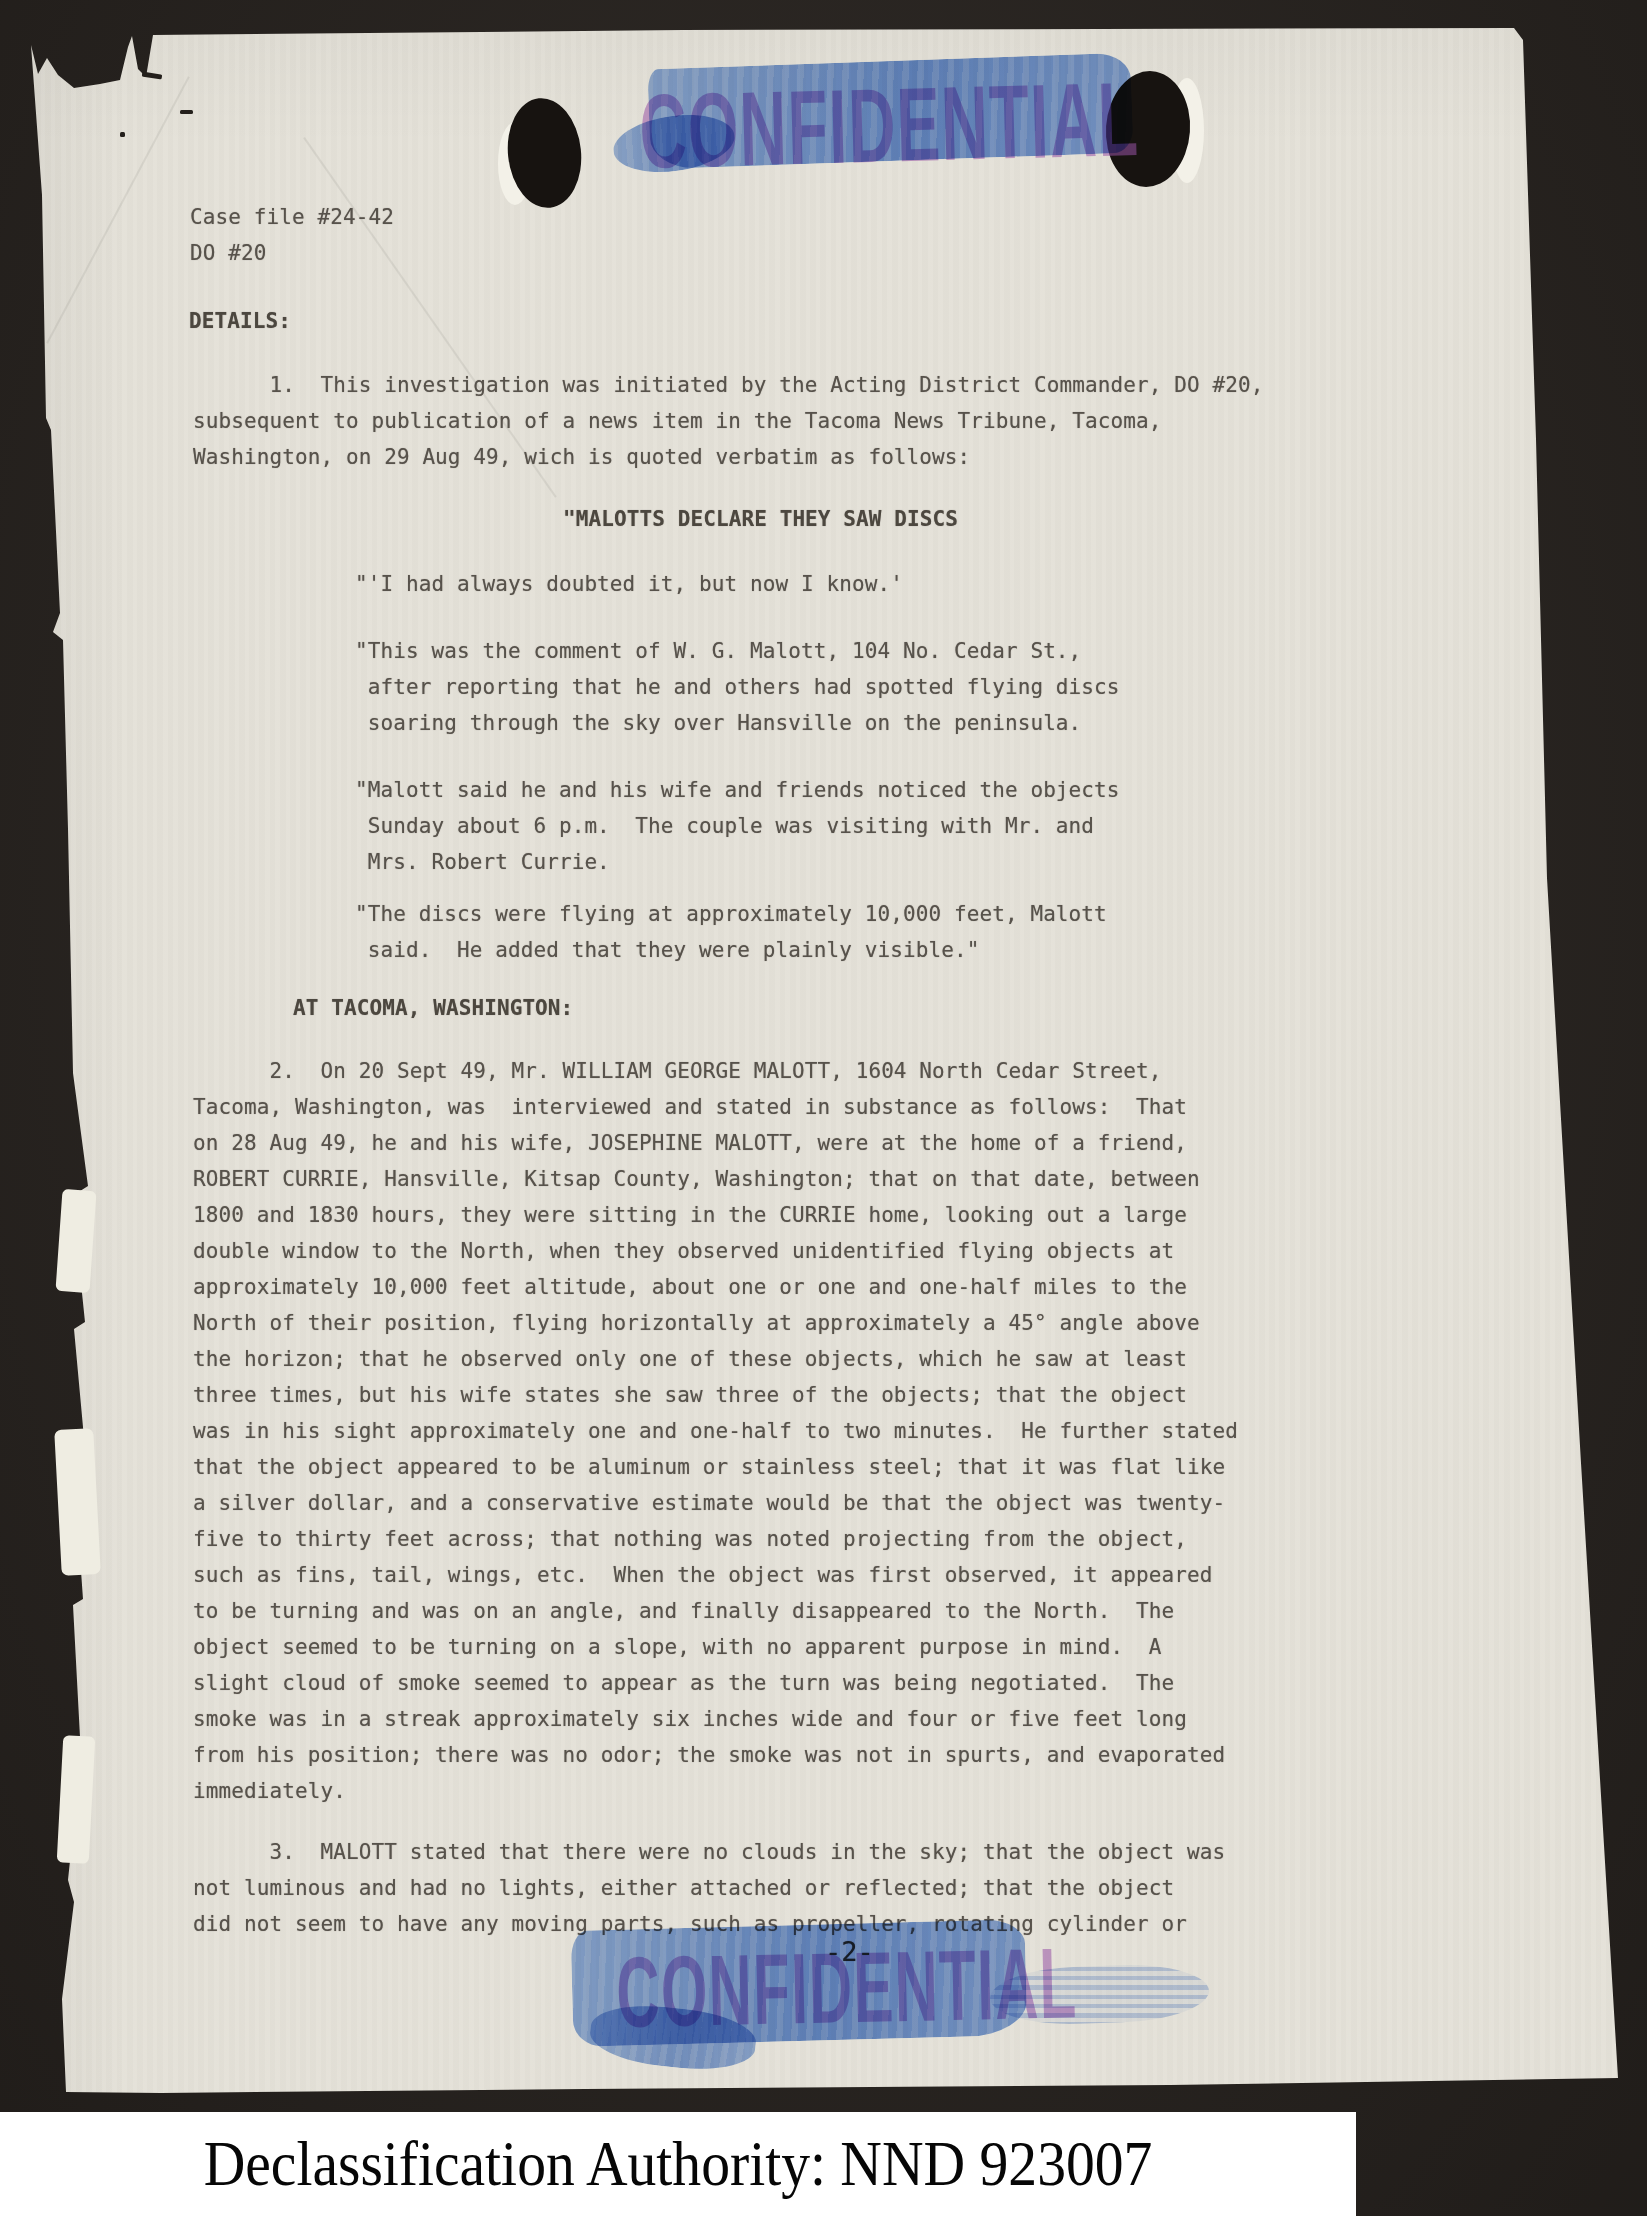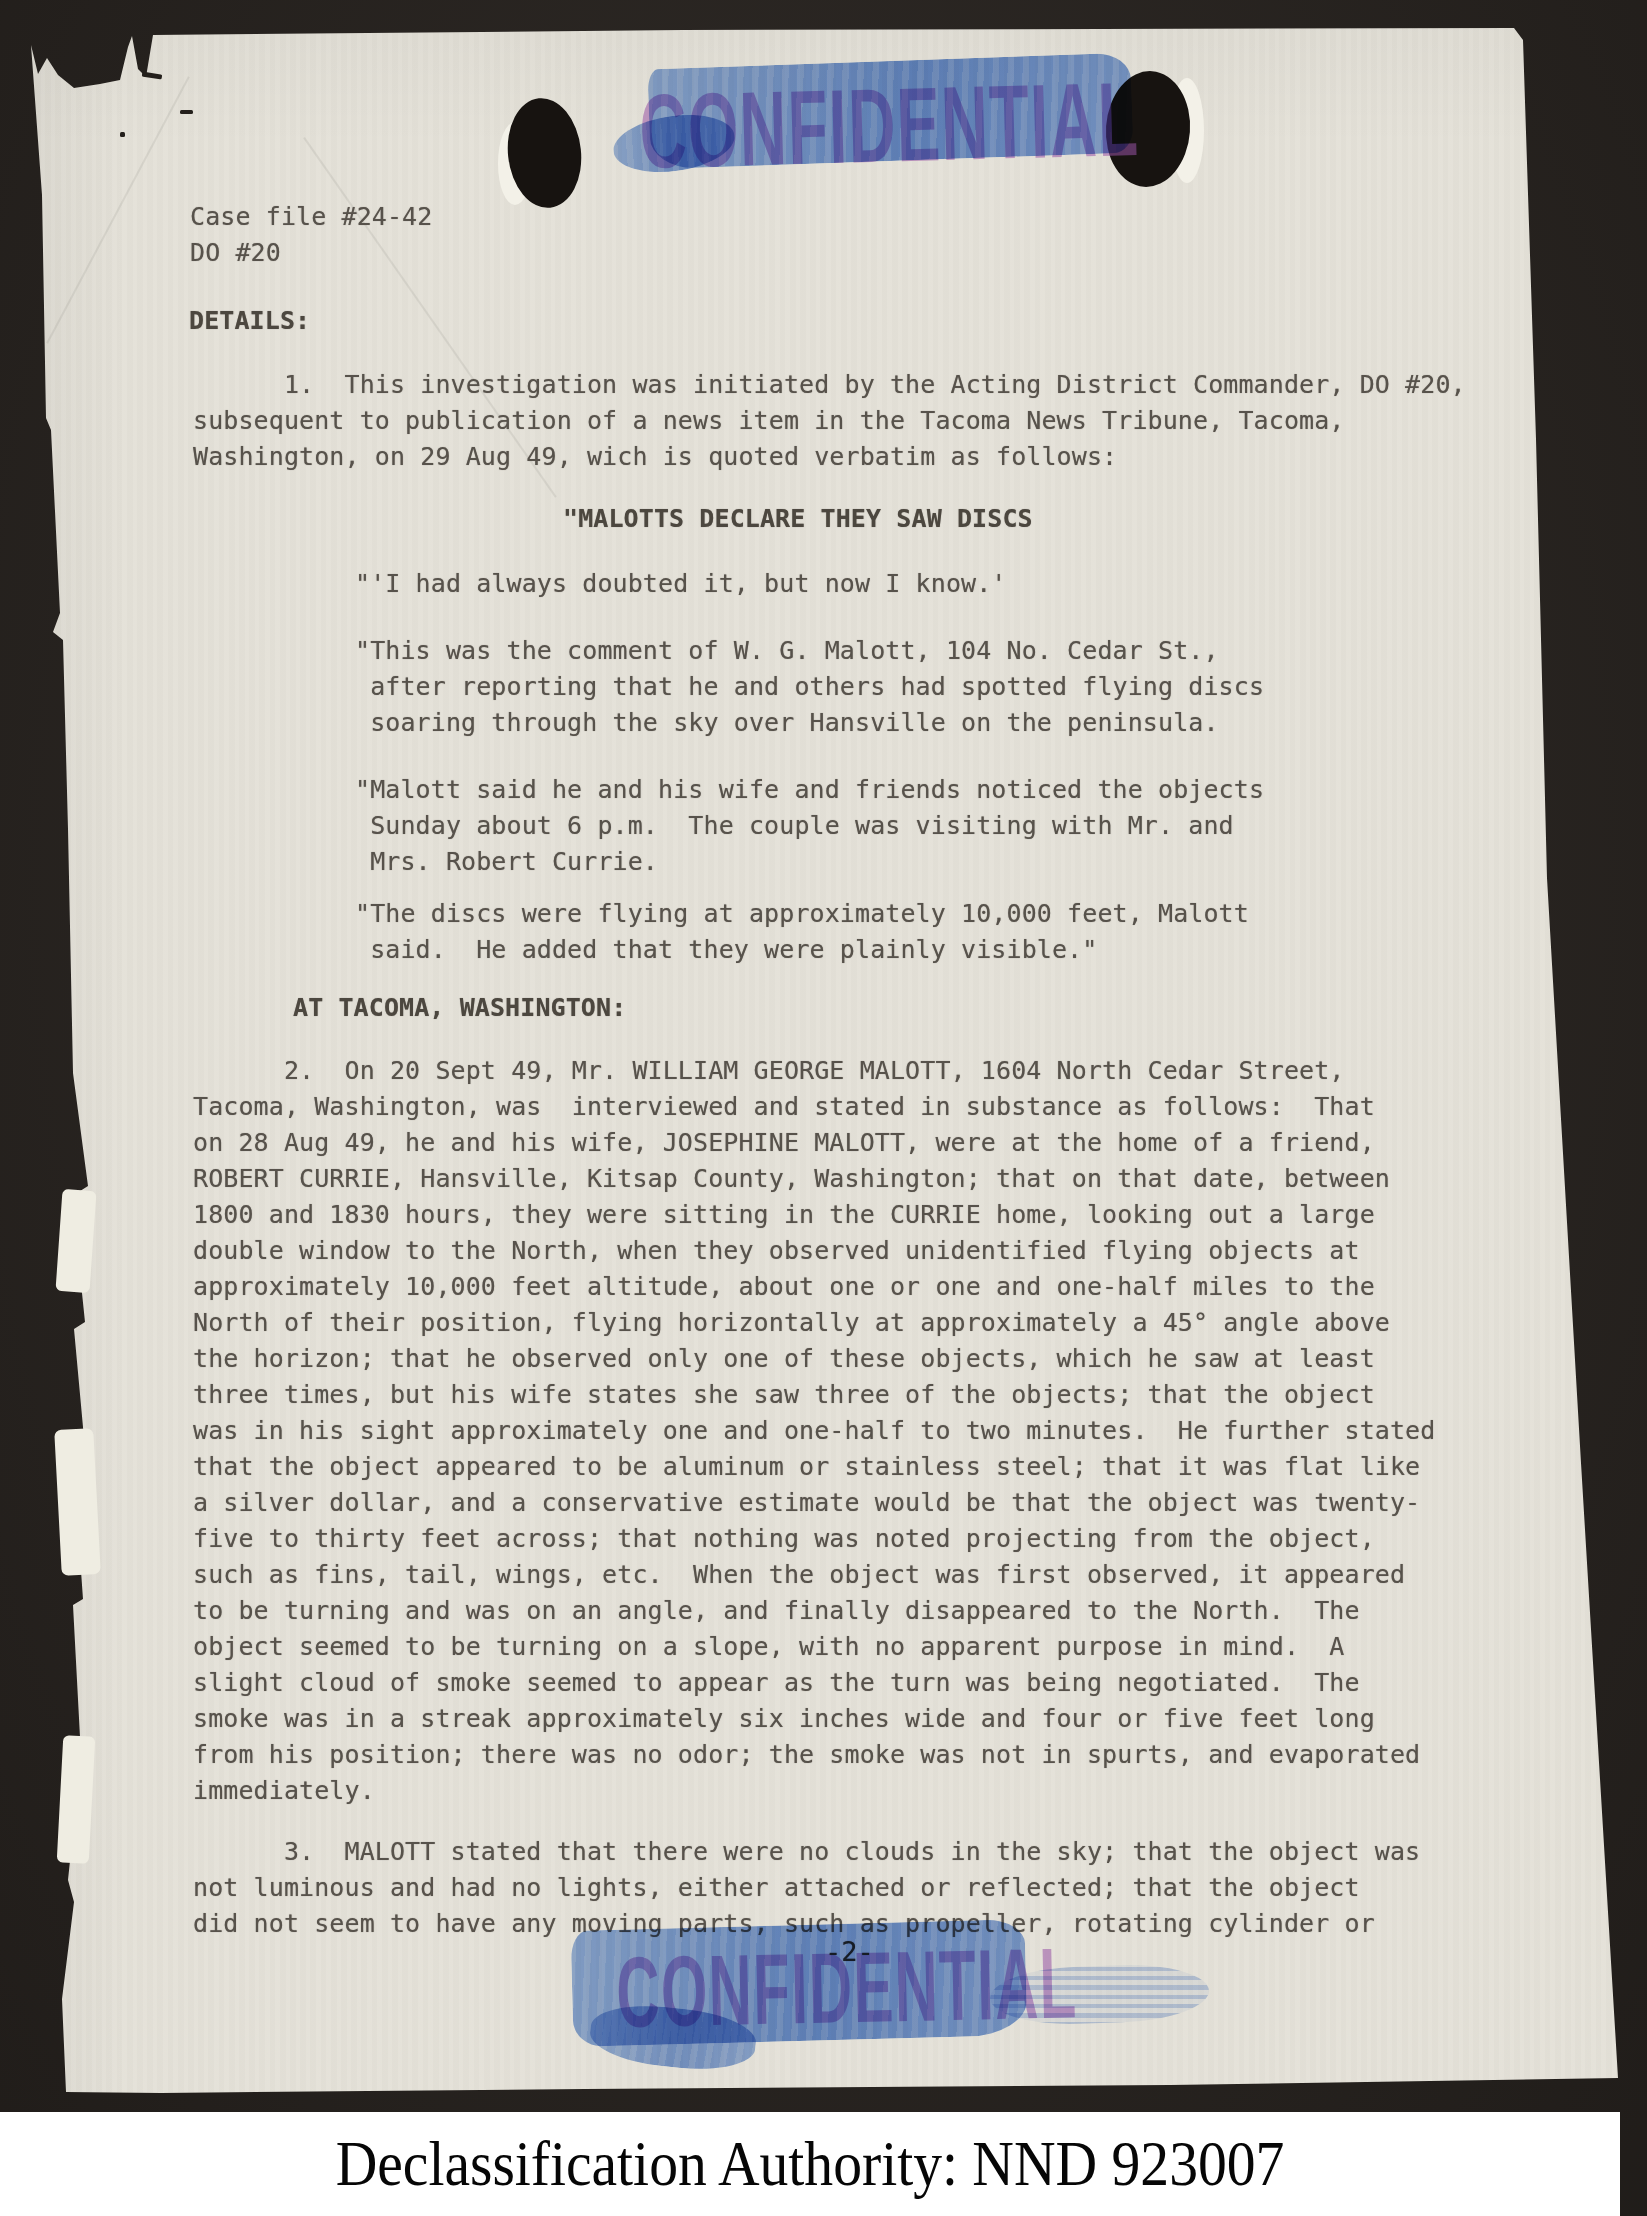--- a/index.html
+++ b/index.html
@@ -24,36 +24,36 @@
       62px 1999px,74px 1902px,68px 1880px,81px 1756px,73px 1605px,83px 1599px,
       72px 1444px,84px 1438px,74px 1329px,85px 1322px,76px 1235px,86px 1228px,
       77px 1193px,88px 1186px,73px 1073px,68px 829px,63px 640px,53px 632px,
       60px 613px,51px 430px,46px 418px,42px 195px);}
   .crease{position:absolute;background:rgba(110,105,95,0.12);}
   .speck{position:absolute;background:#24201c;border-radius:1.5px;}
   .tearflap{position:absolute;background:#efede2;}
   .hole{position:absolute;background:#171310;border-radius:50%;}
   .holelight{position:absolute;background:#f3f1e8;border-radius:50%;}
   
-  .tw{position:absolute;white-space:pre;color:#57524b;font-size:25px;line-height:36px;
+  .tw{position:absolute;white-space:pre;color:#57524b;font-size:21px;line-height:36px;
       letter-spacing:0.1px;text-shadow:0 0 1px rgba(87,82,75,0.55);}
   .tw.b{font-weight:700;color:#4c473f;}
   .und{text-decoration-thickness:2.4px;text-underline-offset:5.9px;}
   
   .stamp{position:absolute;font-family:"Liberation Sans","DejaVu Sans",sans-serif;
          font-weight:700;font-size:105px;letter-spacing:2px;color:rgba(153,84,165,0.55);
          transform-origin:left top;white-space:nowrap;}
   .crayon{position:absolute;mix-blend-mode:multiply;}
   .c1{background:
       repeating-linear-gradient(94deg, rgba(255,255,255,0.14) 0 6.3px, rgba(255,255,255,0) 6.3px 15px),
       linear-gradient(96deg,#7fa4e0,#527fd0 55%,#6f97dc);
       opacity:0.88;}
   .pageno{position:absolute;color:#34312c;font-size:27px;text-shadow:0 0 1px rgba(52,49,44,0.5);}
   
-  #band{position:absolute;left:0;top:2112px;width:1620px;height:105px;background:#ffffff;}
+  #band{position:absolute;left:0;top:2112px;width:1356px;height:105px;background:#ffffff;}
   #band .t{position:absolute;left:0;top:14.6px;width:100%;text-align:center;
       font-family:"Liberation Serif","DejaVu Serif",serif;font-size:64px;color:#060606;
       transform:scaleX(0.9);}
 </style>
 </head>
 <body>
 
 <div id="page">
   <div id="mat"></div>
 

